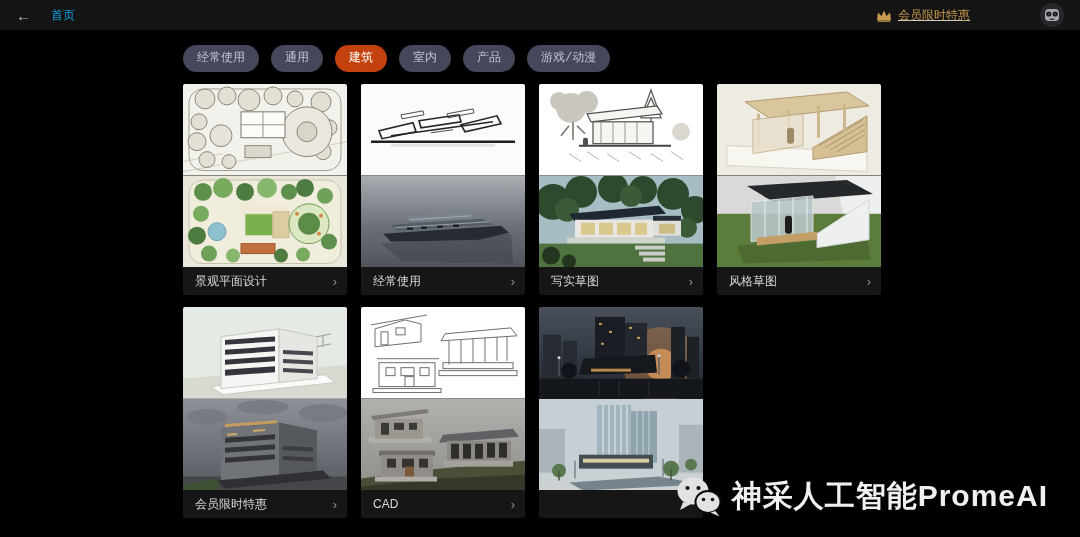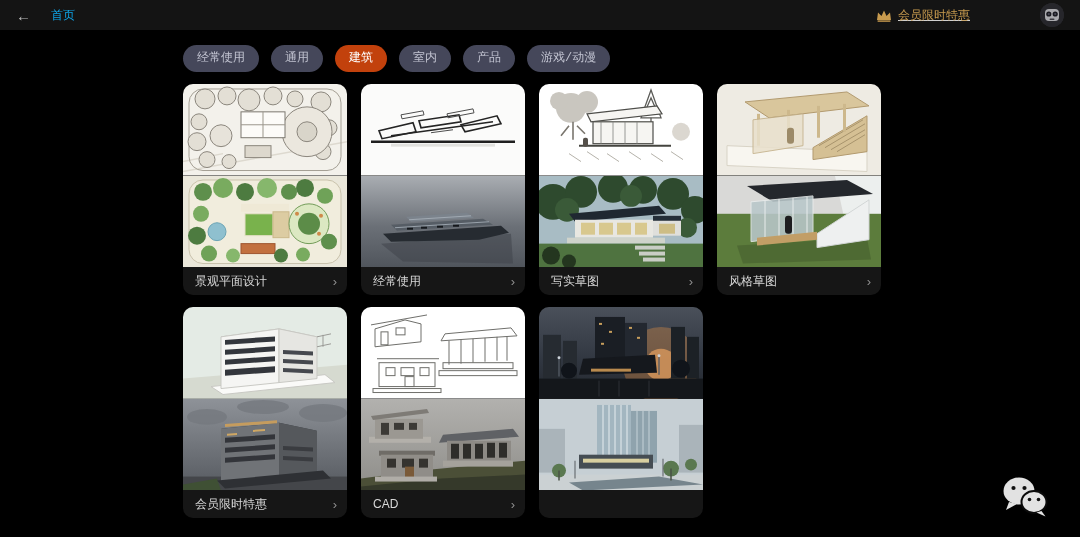--- a/index.html
+++ b/index.html
@@ -21,21 +21,21 @@
   
   .content { margin-left:183px; width:698px; }
   .tabs { display:flex; gap:12px; margin-top:15px;font-family:Liberation Mono, monospace; }
   .pill { height:27px; line-height:27px; padding:0 14px; border-radius:14px;
           background:#45475a; color:#c3c5d2; font-size:12px; cursor:pointer;
           white-space:nowrap; }
   .pill.active { background:#c2410c; color:#fff; }
 
   .grid { margin-top:12px; display:grid; grid-template-columns:repeat(4,164px);
           gap:12px 14px; }
-  .card { width:164px; border-radius:10px; overflow:hidden; background:#161616;
+  .card { width:164px; border-radius:2px; overflow:hidden; background:#161616;
           cursor:pointer; }
   .thumb { width:164px; height:183px; display:flex; flex-direction:column; }
   .thumb svg { display:block; width:164px; height:91.5px; }
   .cardbar { height:28px; display:flex; align-items:center; justify-content:space-between;
              padding:0 10px 0 12px; }
   .cardtitle { font-size:12px; color:#d8d8d8; }
   .chev { font-size:13px; color:#8f8f8f; }
 
   
   .watermark { position:absolute; right:32px; bottom:20px; display:flex;
@@ -510,13 +510,14 @@
   <svg width="46" height="42" viewBox="0 0 46 42">
     <ellipse cx="17" cy="16" rx="15.5" ry="13.5" fill="#e2e2e2"></ellipse>
     <polygon points="7,27 4,35 15,29" fill="#e2e2e2"></polygon>
     <circle cx="11.5" cy="13" r="2.1" fill="#111"></circle>
     <circle cx="22.5" cy="13" r="2.1" fill="#111"></circle>
     <ellipse cx="32" cy="27" rx="12.5" ry="11" fill="#e2e2e2" stroke="#0a0a0a" stroke-width="2"></ellipse>
     <polygon points="39.5,36 43.5,41.5 34.5,37.5" fill="#e2e2e2"></polygon>
     <circle cx="27.5" cy="24.5" r="1.8" fill="#111"></circle>
     <circle cx="36.5" cy="24.5" r="1.8" fill="#111"></circle>
   </svg>
+  <span class="wm-text">神采人工智能PromeAI</span>
 </div>
 
 </body></html>

